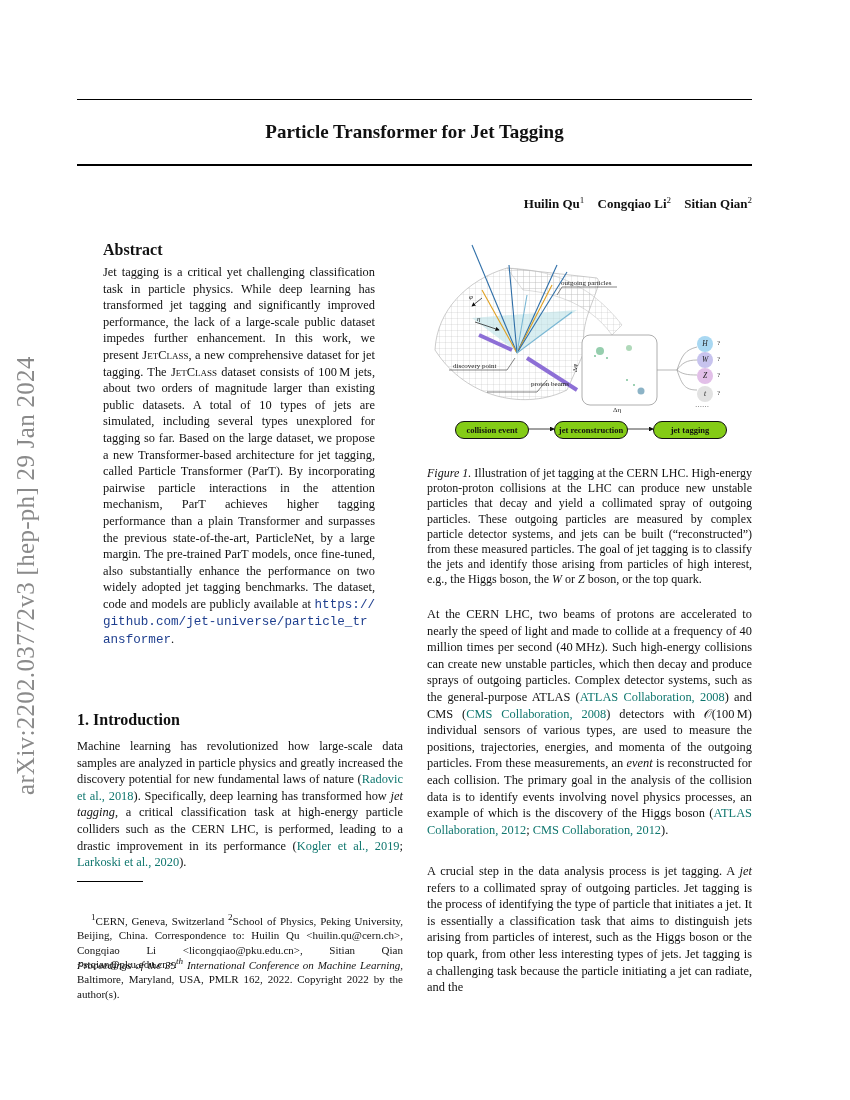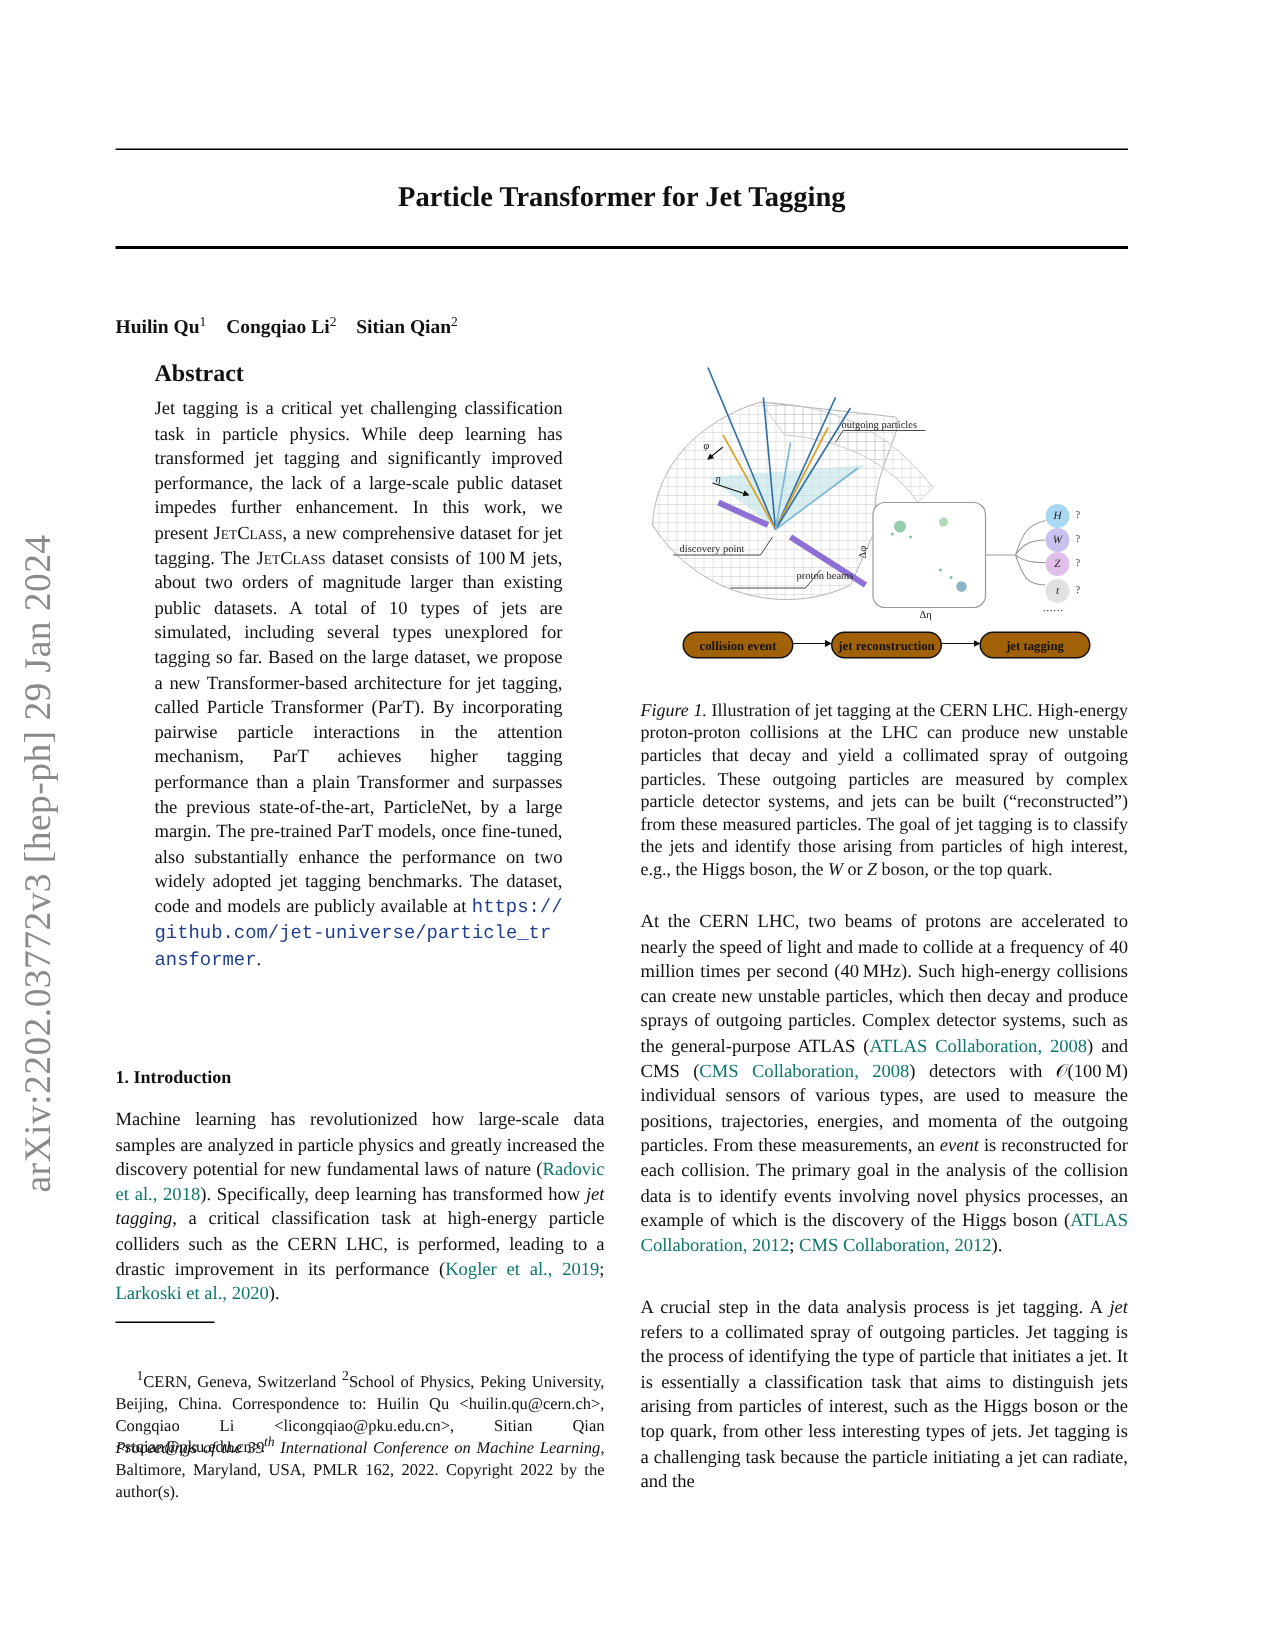--- a/index.html
+++ b/index.html
@@ -2,43 +2,43 @@
 <html><head>
 <meta charset="utf-8">
 <style>
   html, body { margin: 0; padding: 0; background: #ffffff; }
   body { width: 850px; height: 1100px; position: relative; overflow: hidden;
          font-family: "Liberation Serif", "DejaVu Serif", serif; color: #111; }
   .abs { position: absolute; }
   .rule-top { left: 77px; top: 99px; width: 675px; height: 1px; background: #000; }
   .title { left: 77px; top: 121px; width: 675px; text-align: center; font-size: 19px; font-weight: bold; }
   .rule-bot { left: 77px; top: 164px; width: 675px; height: 2px; background: #000; }
-  .authors { left: 77px; top: 209px; width: 675px; text-align: left; font-size: 13px; font-weight: bold; }
+  .authors { left: 77px; top: 195px; width: 675px; text-align: right; font-size: 13px; font-weight: bold; }
   .authors sup { font-weight: normal; font-size: 9px; }
   .authors .gap { display: inline-block; width: 10px; }
   .arxiv { left: 12px; top: 795px; transform: rotate(-90deg); transform-origin: left top;
            font-size: 25px; color: #8a8a8a; white-space: nowrap; letter-spacing: 0.3px; }
   .abstract-head { left: 103px; top: 241px; width: 272px; text-align: left; font-size: 16px; font-weight: bold; }
   .abstract-body { left: 103px; top: 264px; width: 272px; font-size: 12.4px; line-height: 16.6px; text-align: justify; hyphens: auto; }
   .sc { font-variant: small-caps; }
   .mono-link { font-family: "Liberation Mono", "DejaVu Sans Mono", monospace; color: #1f3f8f; font-size: 12.6px; word-break: break-all; }
-  .section-head { left: 77px; top: 711px; font-size: 12px; font-weight: bold; }
+  .section-head { left: 77px; top: 711px; font-size: 16px; font-weight: bold; }
   .col-text { font-size: 12.4px; line-height: 16.6px; text-align: justify; }
   .left-col { left: 77px; width: 326px; }
   .right-col { left: 427px; width: 325px; }
   .cite { color: #0f766e; }
   .fn-rule { left: 77px; top: 881px; width: 66px; height: 1px; background: #000; }
   .footnote { left: 77px; top: 883px; width: 326px; font-size: 11px; line-height: 14.6px; text-align: justify; margin-top: 27px; }
   .footnote p { margin: 0; }
   .footnote .indent { text-indent: 14px; }
   .procs { left: 77px; top: 954px; width: 326px; font-size: 11px; line-height: 14.6px; text-align: justify; }
   .caption { left: 427px; top: 466px; width: 325px; font-size: 12px; line-height: 15.2px; text-align: justify; }
   .figure { left: 427px; top: 240px; width: 325px; height: 205px; }
   .flow-box { position: absolute; top: 181px; height: 16px; border: 1.2px solid #111; border-radius: 9px;
-              font-size: 8.5px; font-weight: bold; text-align: center; line-height: 16px; background: #a16207;
+              font-size: 8.5px; font-weight: bold; text-align: center; line-height: 16px; background: #84cc16;
               font-family: "Liberation Serif", serif; }
   .fig-label { position: absolute; font-size: 7px; color: #222; white-space: nowrap; }
   .tagc { position: absolute; width: 16px; height: 16px; border-radius: 50%; font-size: 7.5px; font-style: italic;
           text-align: center; line-height: 16px; color: #222; }
   .q { position: absolute; font-size: 7px; color: #333; }
 </style>
 </head>
 <body>
 
 <div class="abs rule-top"></div>

